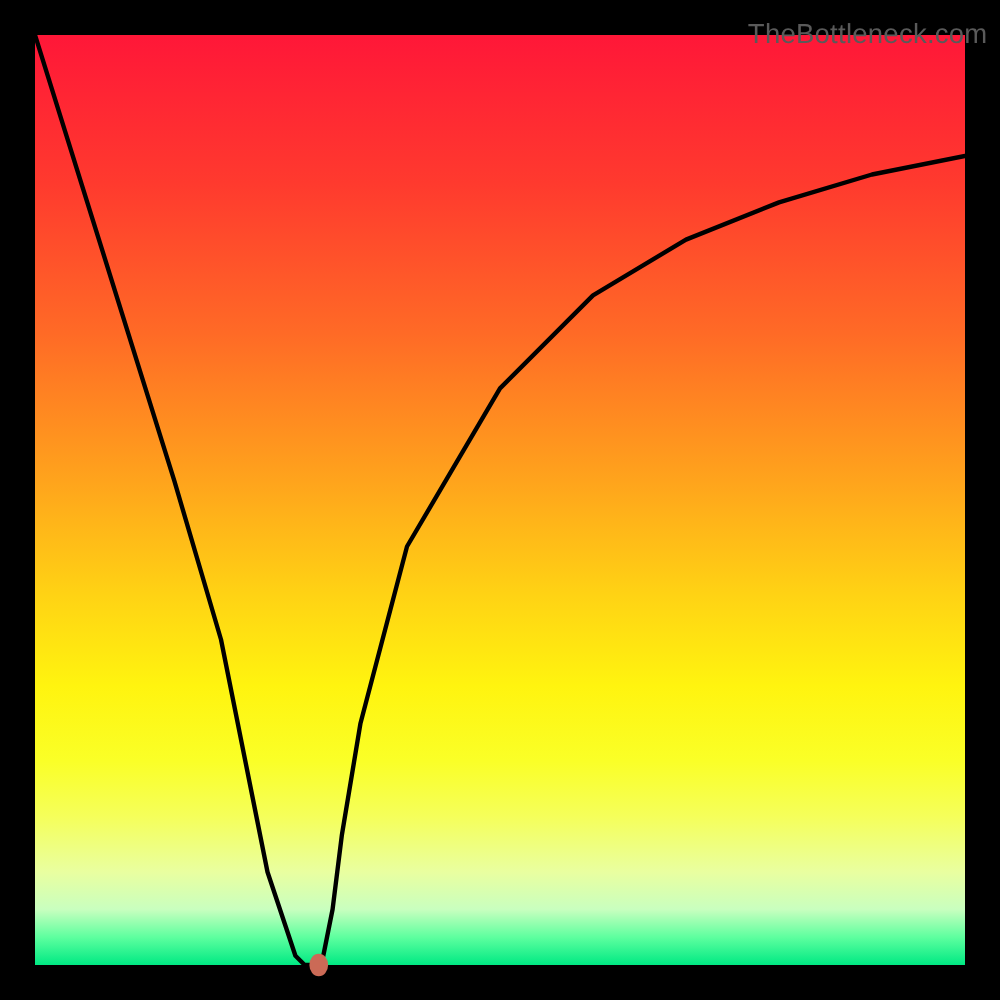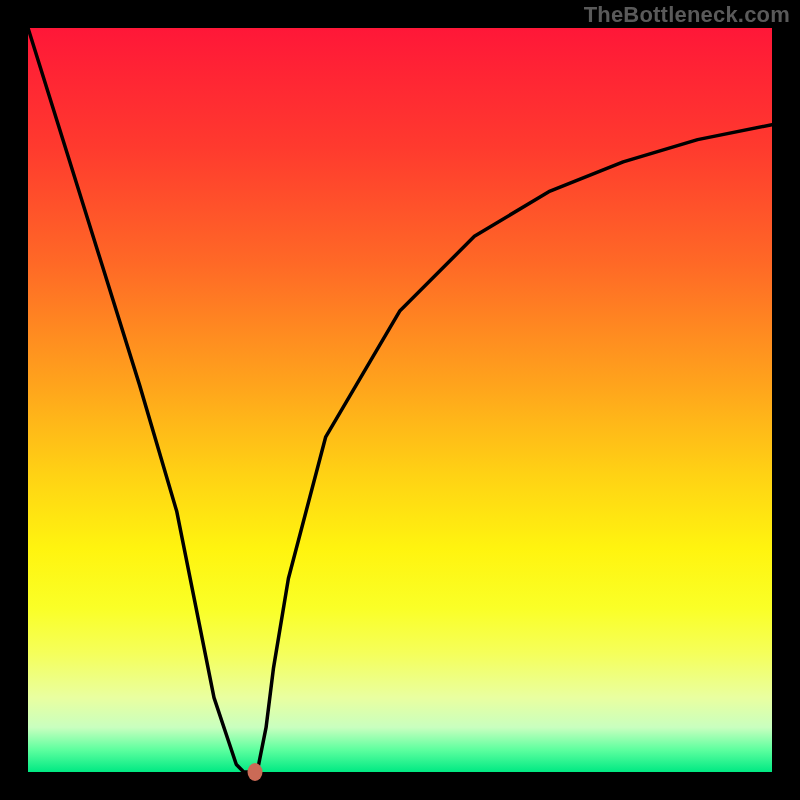--- a/index.html
+++ b/index.html
@@ -12,25 +12,25 @@
     overflow: hidden;
   }
   .frame {
     position: relative;
     width: 800px;
     height: 800px;
     background: #000;
   }
   .watermark {
     position: absolute;
-    top: 2px;
+    top: 14px;
     right: 10px;
     color: #5a5a5a;
     font-size: 22px;
-    font-weight: 700;
+    font-weight: 400;
     letter-spacing: 0.2px;
     z-index: 3;
   }
   .plot {
     position: absolute;
     left: 28px;
     top: 28px;
     width: 744px;
     height: 744px;
     

